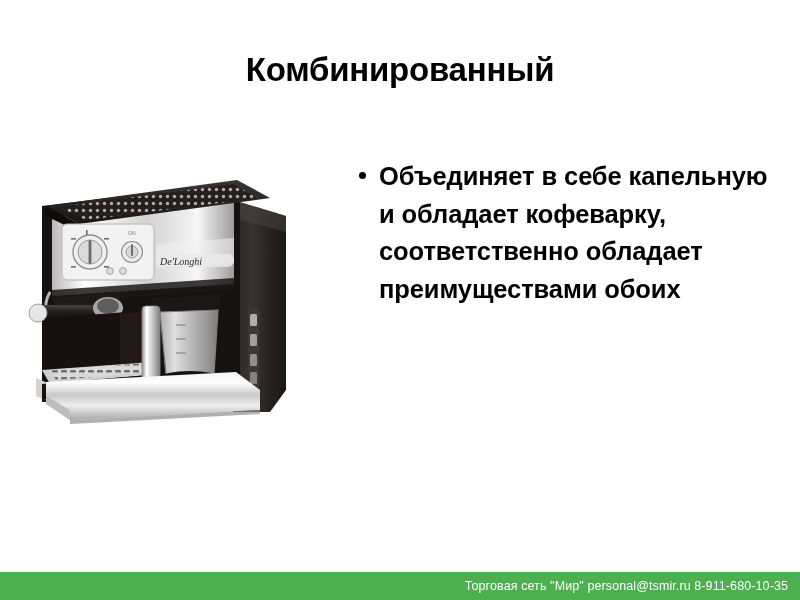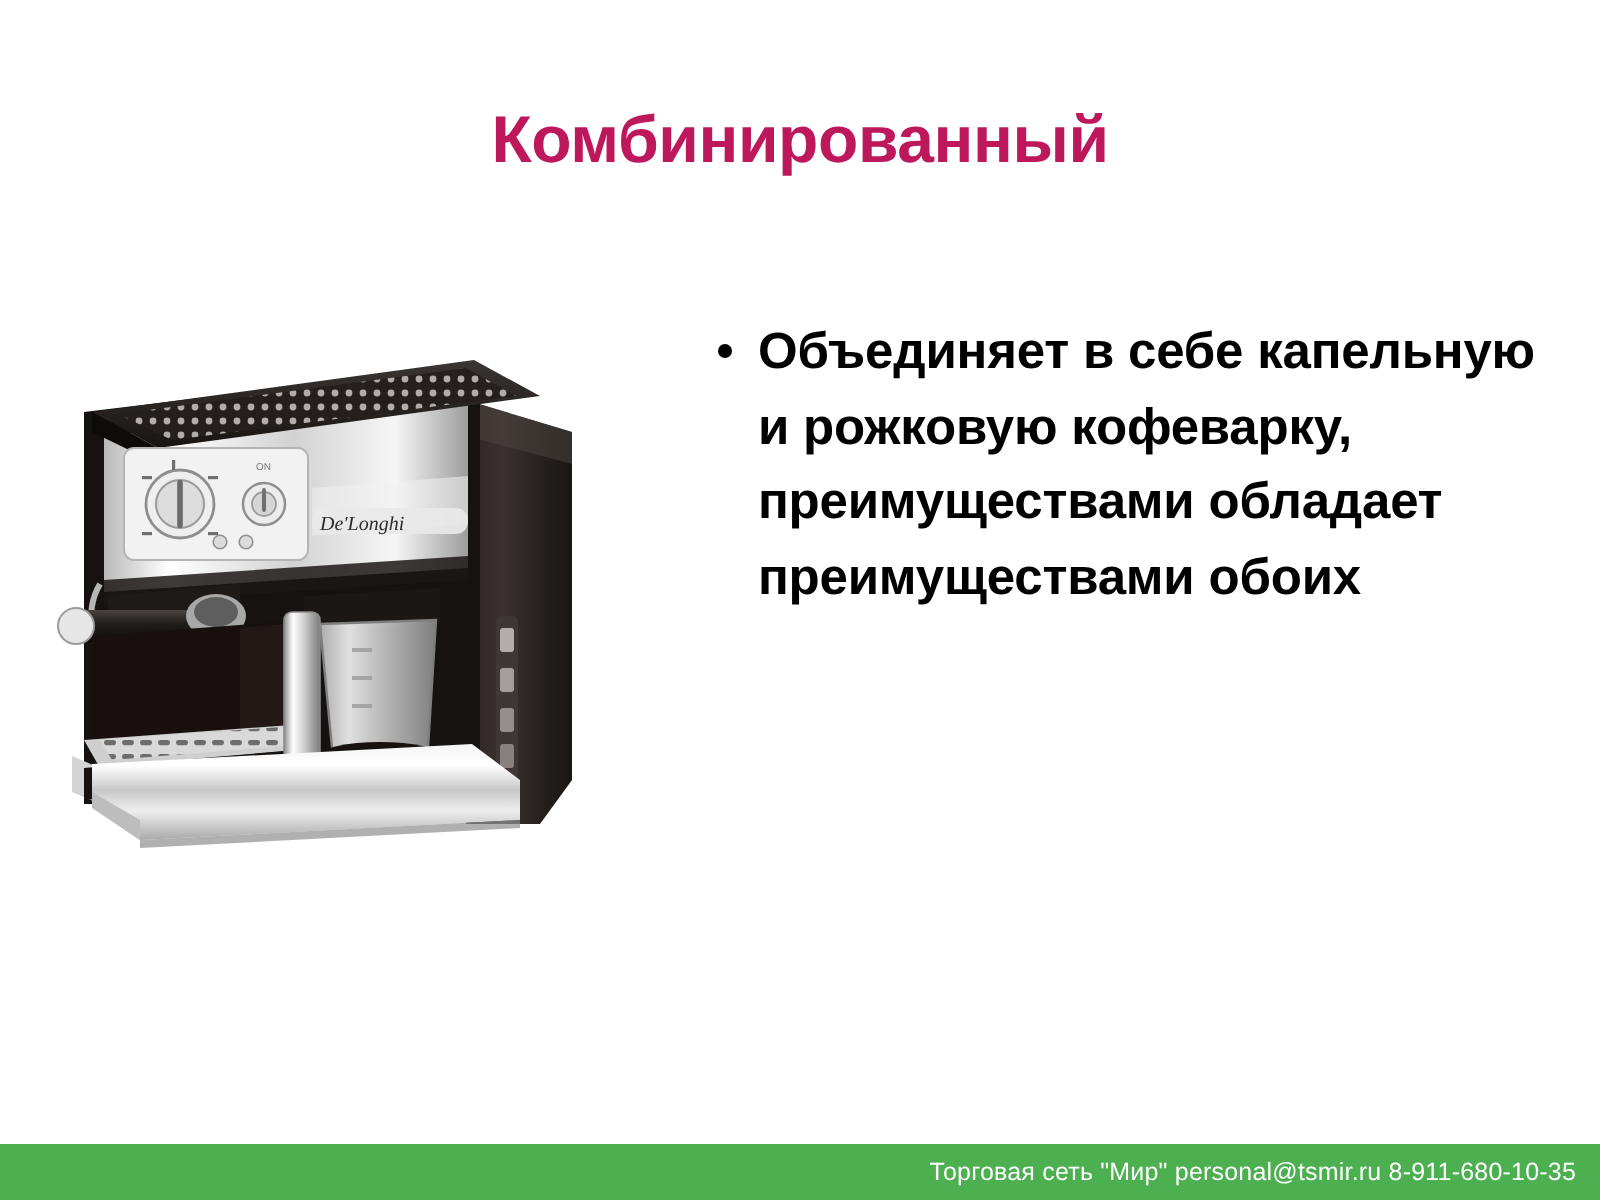--- a/index.html
+++ b/index.html
@@ -23,21 +23,21 @@
 
   
   .slide-title {
     position: absolute;
     left: 60px;
     top: 52px;
     width: 680px;
     text-align: center;
     font-size: 33px;
     font-weight: bold;
-    color: #be185d;
+    color: #000000;
     letter-spacing: -0.2px;
     line-height: 1.1;
     white-space: nowrap;
   }
 
   
   .body-block {
     position: absolute;
     left: 355px;
     top: 158px;
@@ -256,21 +256,21 @@
         <path d="M22 224 L212 214 L236 232 L236 252 L46 262 L22 246 Z" fill="url(#steelV)"></path>
         <path d="M22 246 L46 262 L46 252 L22 238 Z" fill="#bdbdbd"></path>
         <path d="M46 262 L236 252 L236 256 L46 266 Z" fill="#8f8f8f" opacity="0.7"></path>
       </g>
     </svg>
   </div>
 
   <div class="body-block">
     <div class="bullet-item">
       <span class="bullet-dot"></span>
-      <span>Объединяет в себе капельную и рожковую кофеварку, преимуществами обладает преимуществами обоих</span>
+      <span>Объединяет в себе капельную и обладает кофеварку, соответственно обладает преимуществами обоих</span>
     </div>
   </div>
 
   <div class="footer-bar">
     <div class="footer-text">Торговая сеть "Мир"  personal@tsmir.ru 8-911-680-10-35</div>
   </div>
 
 </div>
 
 </body></html>

